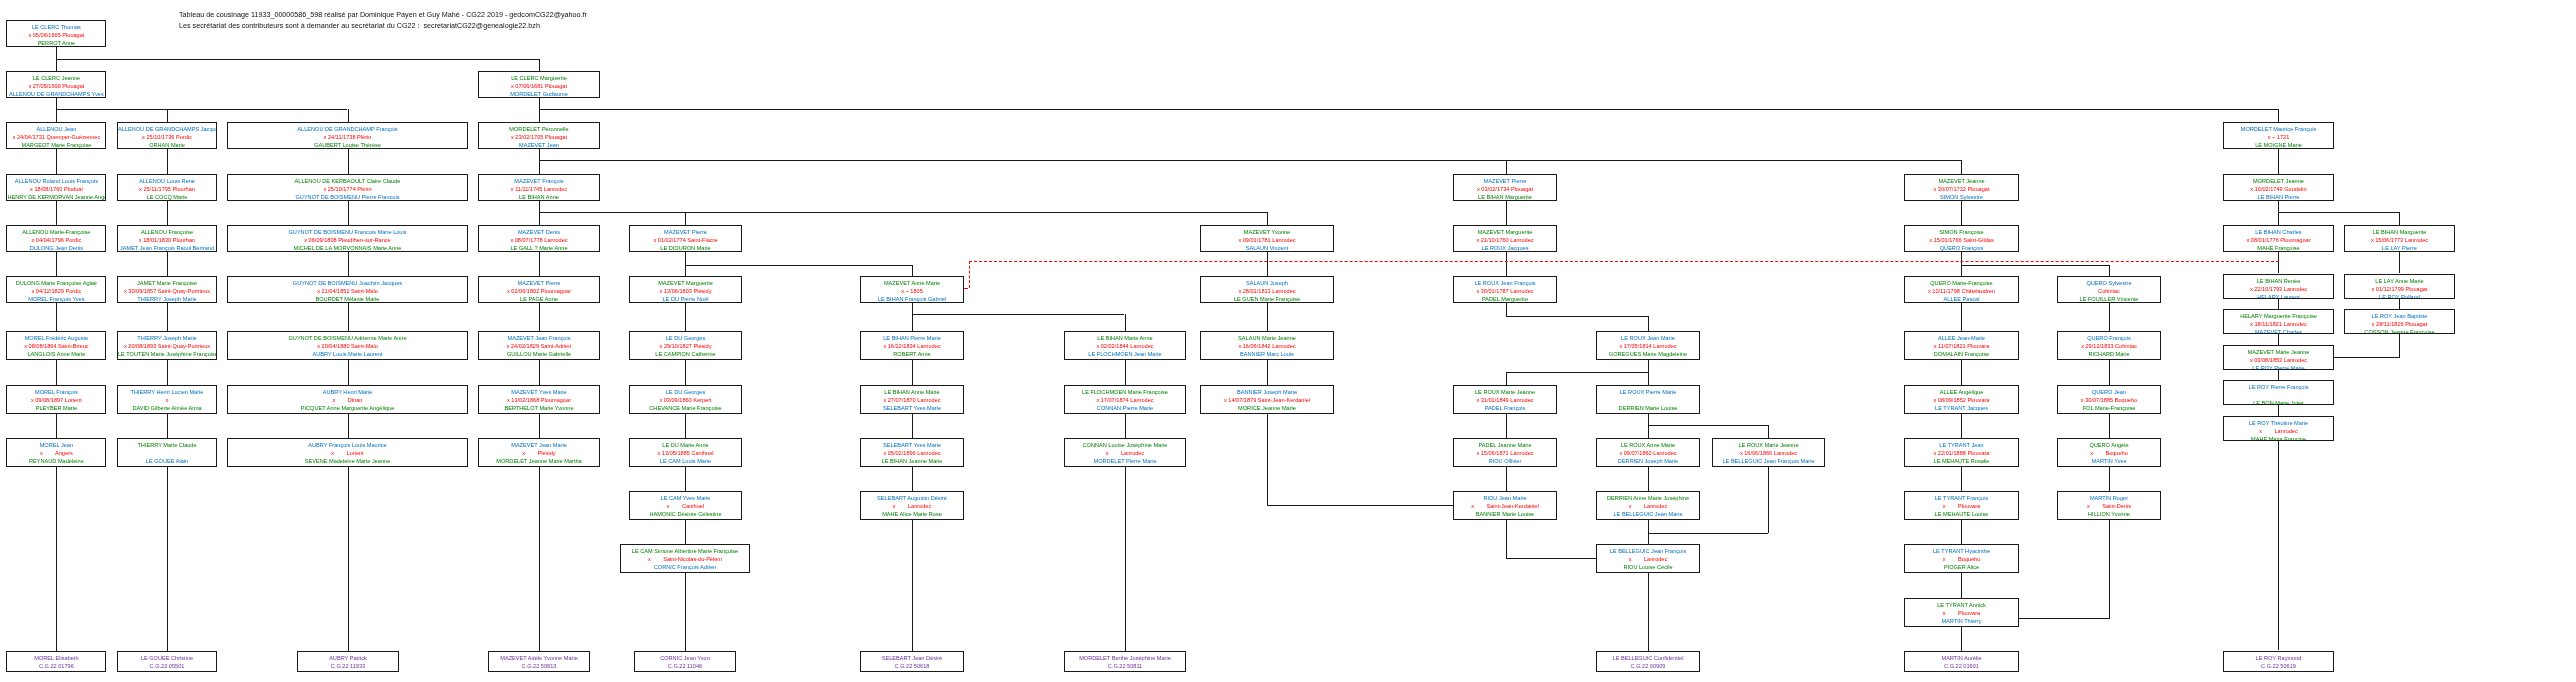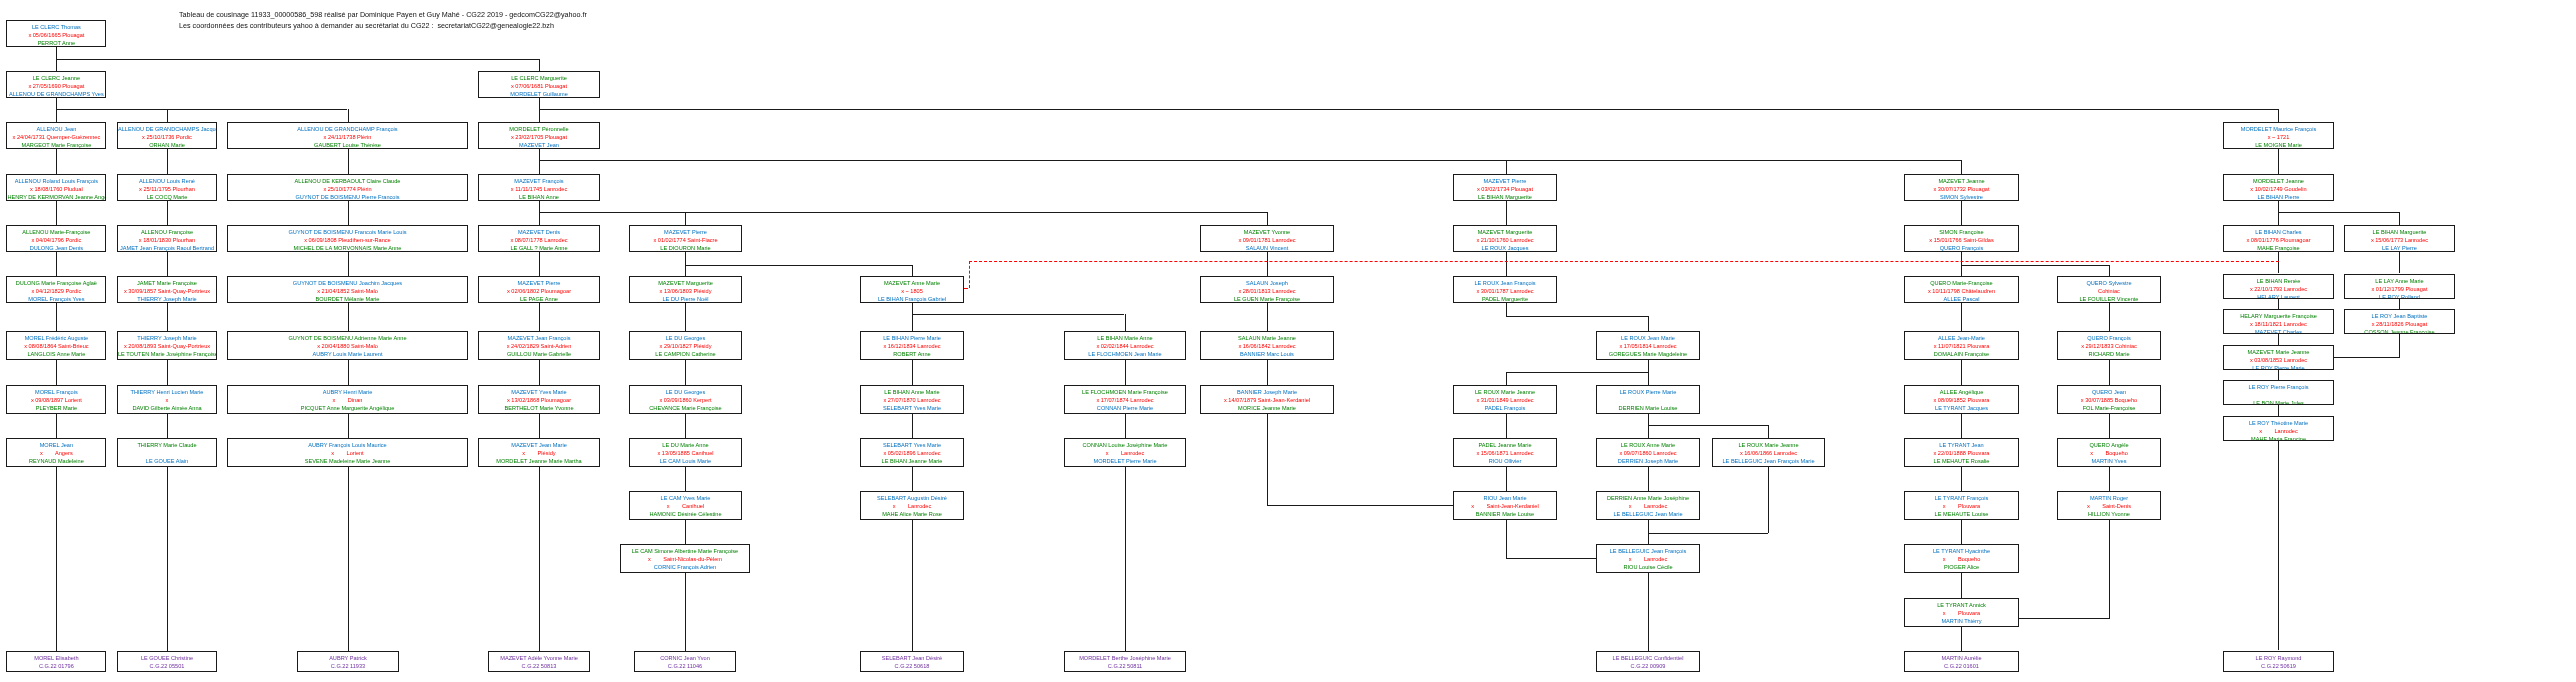--- a/index.html
+++ b/index.html
@@ -12,21 +12,21 @@
   .bx div{height:8px;}
   .seg{position:absolute;background:#1a1a1a;}
   .dashH{position:absolute;border-top:1.1px dashed #FF0000;background:none;}
   .dashV{position:absolute;border-left:1.1px dashed #FF0000;background:none;}
 </style>
 </head>
 <body>
 
 <div id="canvas">
   <div class="hdr"><span>Tableau de cousinage 11933_00000586_598 réalisé par Dominique Payen et Guy Mahé - CG22 2019 - gedcomCG22@yahoo.fr</span>
-<span>Les coordonnées des contributeurs yahoo à demander au secrétariat du CG22 :  secretariatCG22@genealogie22.bzh</span></div>
+<span>Les secrétariat des contributeurs sont à demander au secrétariat du CG22 :  secretariatCG22@genealogie22.bzh</span></div>
 <div class="bx" style="left: 6.4px; top: 20px; width: 100px; height: 27px;"><div style="color: rgb(0, 112, 192);">LE CLERC Thomas</div><div style="color:#FF0000">x 05/06/1665 Plouagat</div><div style="color: rgb(0, 128, 0);">PERROT Anne</div></div>
     <div class="bx" style="left: 6.4px; top: 71px; width: 100px; height: 27px;"><div style="color: rgb(0, 128, 0);">LE CLERC Jeanne</div><div style="color:#FF0000">x 27/05/1690 Plouagat</div><div style="color: rgb(0, 112, 192);">ALLENOU DE GRANDCHAMPS Yves</div></div>
     <div class="bx" style="left: 6.4px; top: 122px; width: 100px; height: 27px;"><div style="color: rgb(0, 112, 192);">ALLENOU Jean</div><div style="color:#FF0000">x 24/04/1731 Quemper-Guézennec</div><div style="color: rgb(0, 128, 0);">MARGEOT Marie Françoise</div></div>
     <div class="bx" style="left: 6.4px; top: 174px; width: 100px; height: 27px;"><div style="color: rgb(0, 112, 192);">ALLENOU Roland Louis François</div><div style="color:#FF0000">x 18/08/1760 Pludual</div><div style="color: rgb(0, 128, 0);">HENRY DE KERMORVAN Jeanne Angélique</div></div>
     <div class="seg" style="left: 56px; top: 149px; width: 0.5px; height: 24.5px;"></div>
     <div class="bx" style="left: 6.4px; top: 225px; width: 100px; height: 27px;"><div style="color: rgb(0, 128, 0);">ALLENOU Marie-Françoise</div><div style="color:#FF0000">x 04/04/1796 Pordic</div><div style="color: rgb(0, 112, 192);">DULONG Jean Denis</div></div>
     <div class="seg" style="left: 56px; top: 200px; width: 0.5px; height: 24.5px;"></div>
     <div class="bx" style="left: 6.4px; top: 276px; width: 100px; height: 27px;"><div style="color: rgb(0, 128, 0);">DULONG Marie Françoise Aglaë</div><div style="color:#FF0000">x 04/12/1829 Pordic</div><div style="color: rgb(0, 112, 192);">MOREL François Yves</div></div>
     <div class="seg" style="left: 56px; top: 251px; width: 0.5px; height: 24.5px;"></div>
     <div class="bx" style="left: 6.4px; top: 331px; width: 100px; height: 29px;"><div style="color: rgb(0, 112, 192);">MOREL Frédéric Auguste</div><div style="color:#FF0000">x 08/08/1864 Saint-Brieuc</div><div style="color: rgb(0, 128, 0);">LANGLOIS Anne Marie</div></div>

